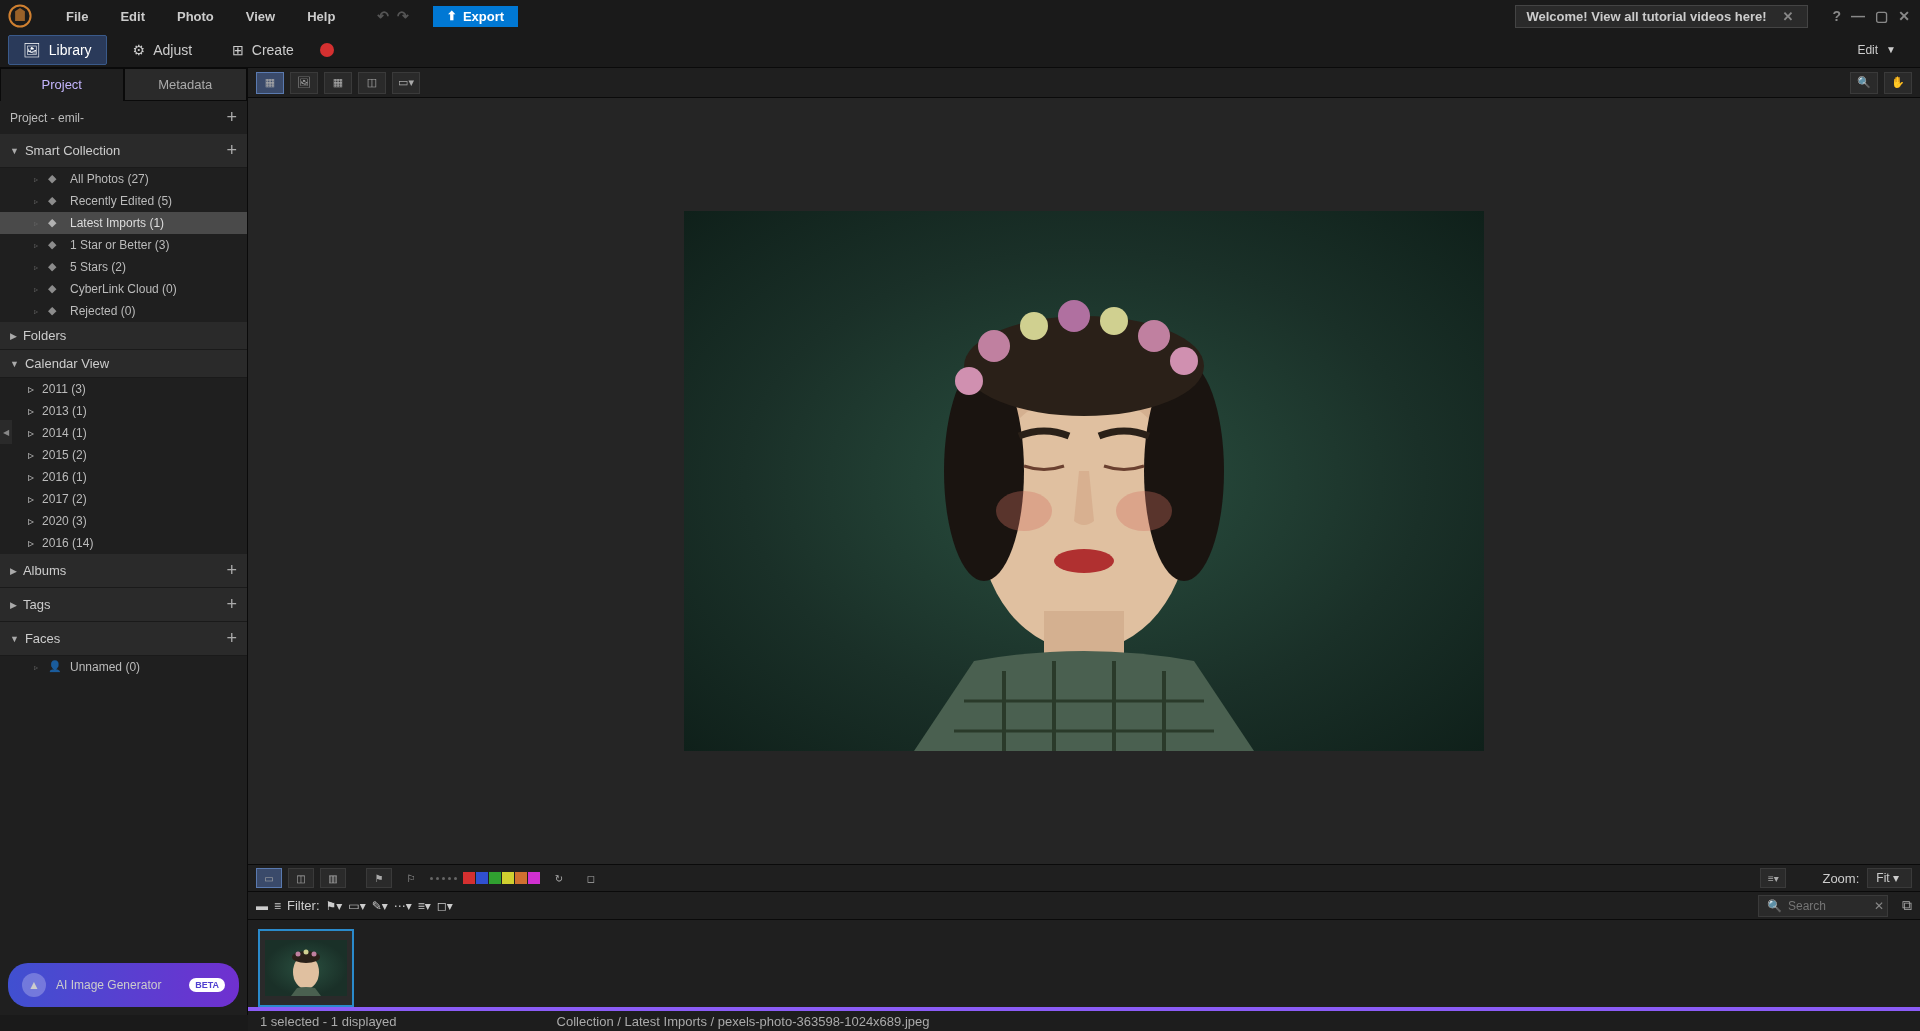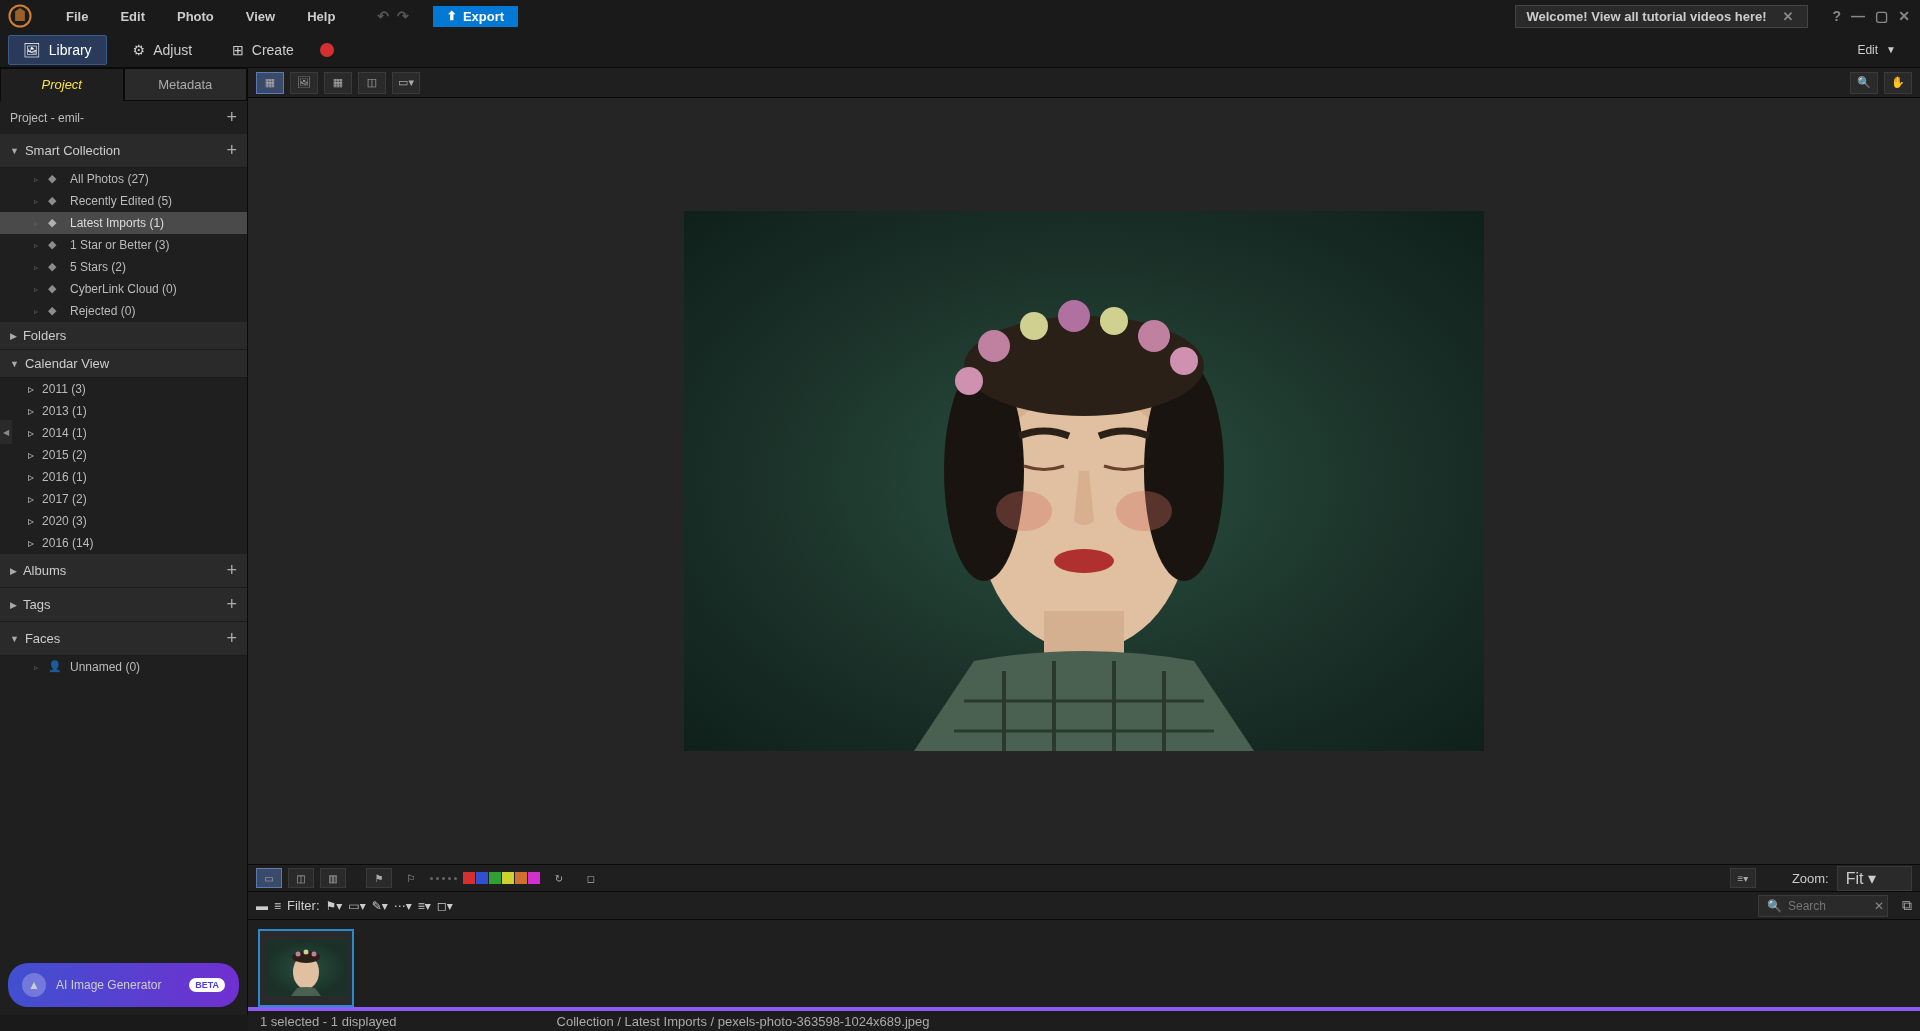--- a/index.html
+++ b/index.html
@@ -28,21 +28,21 @@
 .edit-btn { margin-left: auto; padding: 6px 16px; display: flex; align-items: center; gap: 8px; color: #ccc; cursor: pointer; }
 .chevron { font-size: 10px; }
 
 
 .main { display: flex; height: calc(100% - 60px - 24px); }
 
 
 .sidebar { width: 248px; background: #1f1f1f; display: flex; flex-direction: column; border-right: 1px solid #0a0a0a; }
 .tabs { display: flex; }
 .tab { flex: 1; padding: 8px; text-align: center; background: #2a2a2a; border: 1px solid #0a0a0a; cursor: pointer; font-size: 13px; color: #aaa; }
-.tab.active { background: #1f1f1f; color: #fde047; border-bottom: none; font-style: italic; }
+.tab.active { background: #1f1f1f; color: #c4b5fd; border-bottom: none; }
 .project-row { padding: 6px 10px; display: flex; align-items: center; justify-content: space-between; color: #bbb; }
 .add-icon { color: #aaa; font-size: 18px; cursor: pointer; }
 .tree { flex: 1; overflow-y: auto; }
 .tree-section { padding: 6px 10px; display: flex; align-items: center; gap: 6px; background: #2a2a2a; cursor: pointer; border-bottom: 1px solid #1a1a1a; }
 .tree-section .expand { font-size: 9px; color: #aaa; }
 .tree-section .label { flex: 1; font-size: 13px; }
 .tree-item { padding: 4px 10px 4px 34px; display: flex; align-items: center; gap: 8px; cursor: pointer; color: #bbb; }
 .tree-item.selected { background: #4a4a4a; color: #ddd; }
 .tree-item .expand { font-size: 8px; color: #666; margin-right: 2px; }
 .tree-item .item-icon { width: 14px; height: 14px; opacity: 0.7; font-size: 11px; }
@@ -64,21 +64,21 @@
 .photo { width: 800px; height: 540px; background: radial-gradient(ellipse at center, #2a5040 0%, #1a3028 60%, #0f201a 100%); position: relative; }
 
 .filter-bar { height: 28px; background: #1f1f1f; display: flex; align-items: center; padding: 0 8px; gap: 6px; border-top: 1px solid #0a0a0a; border-bottom: 1px solid #0a0a0a; }
 .filter-bar .small-btn { width: 26px; height: 20px; background: #2a2a2a; border: 1px solid #3a3a3a; cursor: pointer; display:flex; align-items:center; justify-content:center; font-size:10px; color:#aaa;}
 .filter-bar .small-btn.active { background: #3a4a6a; border-color: #5a7ab0; }
 .star-dots { display: flex; gap: 3px; }
 .star-dots span { width: 3px; height: 3px; background: #666; border-radius: 50%; }
 .color-swatches { display: flex; gap: 1px; }
 .color-swatches span { width: 12px; height: 12px; cursor: pointer; }
 .zoom-area { margin-left: auto; display: flex; align-items: center; gap: 8px; }
-.zoom-select { background: #2a2a2a; border: 1px solid #3a3a3a; color: #ccc; padding: 2px 35px 2px 8px; font-size: 16px; }
+.zoom-select { background: #2a2a2a; border: 1px solid #3a3a3a; color: #ccc; padding: 2px 12px 2px 8px; font-size: 12px; }
 
 .filter-bar2 { height: 28px; background: #1f1f1f; display: flex; align-items: center; padding: 0 8px; gap: 6px; border-bottom: 1px solid #0a0a0a; }
 .filter-label { font-size: 13px; color: #ccc; }
 .search-box { margin-left: auto; background: #2a2a2a; border: 1px solid #3a3a3a; padding: 3px 8px; display: flex; align-items: center; gap: 6px; width: 130px; }
 .search-box input { background: transparent; border: none; color: #ccc; outline: none; width: 80px; font-size: 12px; }
 .search-clear { color: #888; cursor: pointer; }
 .external-icon { margin-left: 8px; color: #aaa; cursor: pointer; font-size: 14px; }
 
 .filmstrip { height: 95px; background: #1f1f1f; display: flex; align-items: center; padding: 6px 10px; gap: 8px; }
 .thumb { width: 96px; height: 78px; border: 2px solid #2a8acb; display: flex; align-items: center; justify-content: center; background: #2a2a2a; }

